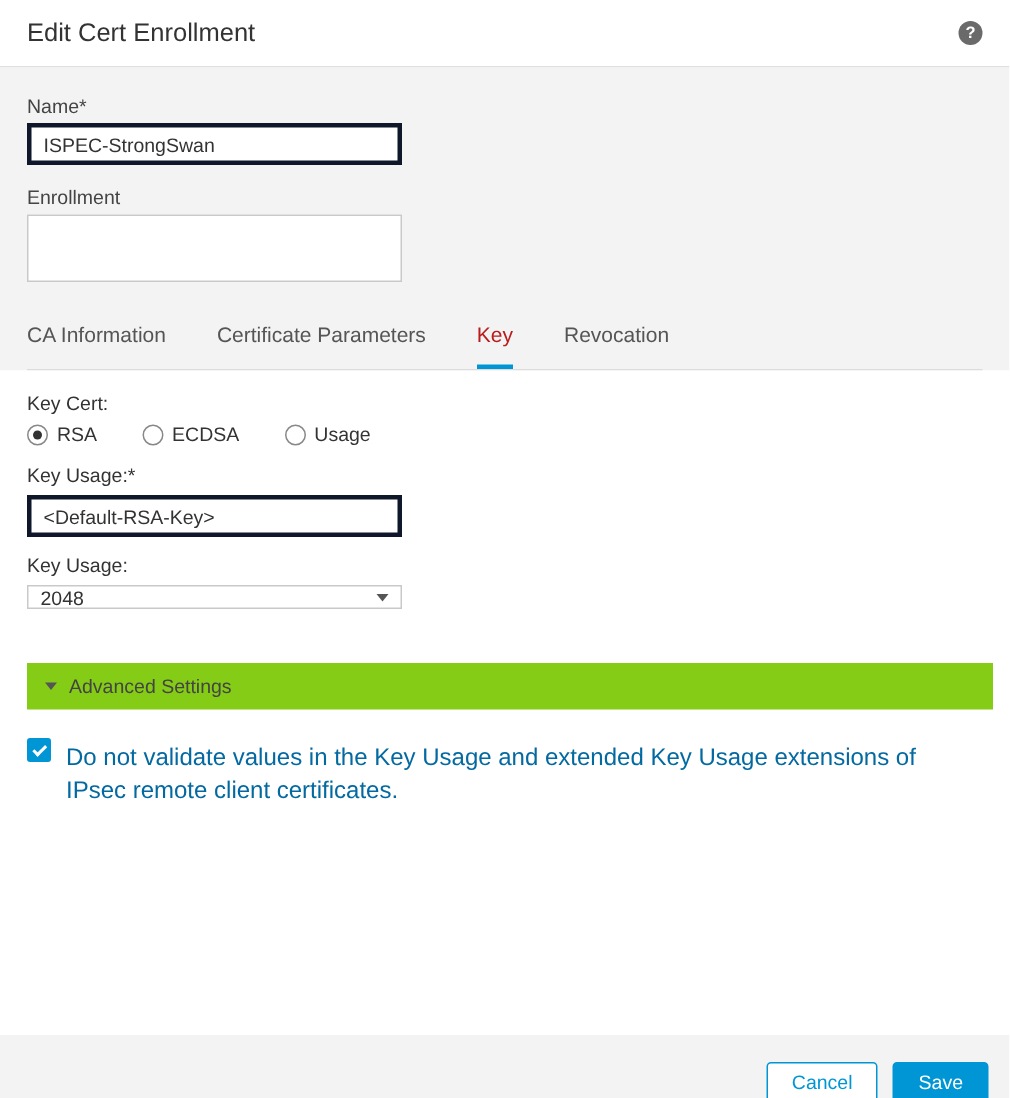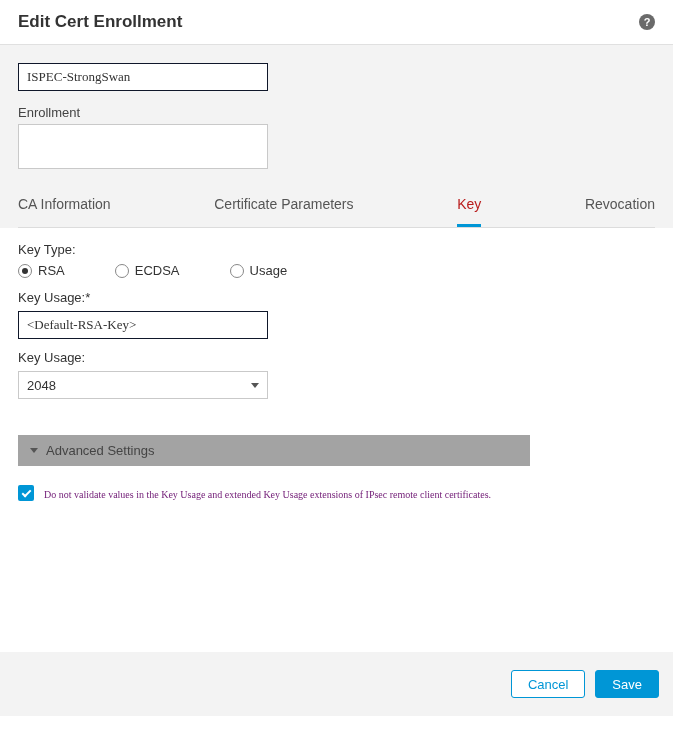--- a/index.html
+++ b/index.html
@@ -13,21 +13,21 @@
     }
     .dialog-header {
       display: flex;
       justify-content: space-between;
       align-items: center;
       padding: 12px 18px;
       border-bottom: 1px solid #e0e0e0;
     }
     .dialog-title {
       font-size: 17px;
-      font-weight: 700;
+      font-weight: 400;
       color: #333;
     }
     .help-icon {
       width: 16px;
       height: 16px;
       border-radius: 50%;
       background: #6a6a6a;
       color: #fff;
       display: flex;
       align-items: center;
@@ -41,40 +41,38 @@
       padding: 18px 18px 0 18px;
     }
     .form-label {
       font-size: 13px;
       color: #444;
       margin-bottom: 4px;
     }
     .text-input {
       width: 250px;
       height: 28px;
-      border: 1px solid #0f172a;
+      border: 3px solid #0f172a;
       padding: 0 8px;
       font-size: 13px;
       background: #fff;
       color: #333;
-      font-family: Liberation Serif, serif;
     }
     .text-area {
       width: 250px;
       height: 45px;
       border: 1px solid #c9c9c9;
       background: #fff;
       resize: none;
     }
     .fieldrow { margin-bottom: 14px; }
     .tabs {
       display: flex;
       gap: 34px;
       margin-top: 8px;
-      justify-content: space-between;
     }
     .tab {
       padding: 10px 0 12px 0;
       font-size: 14px;
       color: #555;
       cursor: pointer;
       border-bottom: 3px solid transparent;
     }
     .tab.active {
       color: #b91c1c;
@@ -85,69 +83,69 @@
       padding: 14px 18px 30px 18px;
       background: #fff;
     }
     .section-label {
       font-size: 13px;
       color: #333;
       margin-bottom: 6px;
     }
     .radio-row {
       display: flex;
-      gap: 50px;
+      gap: 30px;
       align-items: center;
       margin-bottom: 12px;
     }
     .radio-item { display: flex; align-items: center; gap: 6px; }
     .radio-outer {
       width: 14px; height: 14px; border: 1px solid #888; border-radius: 50%;
       display: flex; align-items: center; justify-content: center; cursor: pointer;
       background: #fff;
     }
     .radio-inner {
       width: 6px; height: 6px; border-radius: 50%; background: #333;
     }
     .select {
-      width: 250px; height: 28px; border: 1px solid #c9c9c9; background: #fff;
+      width: 250px; height: 16px; border: 1px solid #c9c9c9; background: #fff;
       display: flex; align-items: center; justify-content: space-between;
       padding: 0 8px; cursor: pointer; font-size: 13px; color: #333;
     }
     .caret-down {
       width: 0; height: 0; border-left: 4px solid transparent;
       border-right: 4px solid transparent; border-top: 5px solid #555;
     }
     .adv-bar {
       margin-top: 36px;
-      background: #a3a3a3;
+      background: #84cc16;
       padding: 8px 12px;
       display: flex; align-items: center; gap: 8px;
-      width: 512px;
+      width: 644px;
       font-size: 13px;
       color: #444;
     }
     .caret-down-sm {
       width: 0; height: 0; border-left: 4px solid transparent;
       border-right: 4px solid transparent; border-top: 5px solid #555;
     }
     .checkbox-row {
       display: flex; align-items: flex-start; gap: 10px; margin-top: 18px;
     }
     .checkbox {
       width: 16px; height: 16px; background: #0096d6; border-radius: 2px;
       display: flex; align-items: center; justify-content: center; cursor: pointer;
       flex-shrink: 0; margin-top: 1px;
     }
     .check-mark {
       width: 9px; height: 5px; border-left: 2px solid #fff; border-bottom: 2px solid #fff;
       transform: rotate(-45deg); margin-top: -2px;
     }
     .cb-label { font-size: 13px; color: #333; }
-    .cb-desc { font-size: 10px; color: #701a75; margin-top: 4px; line-height: 1.4; max-width: 580px; font-family: Liberation Serif, serif; }
+    .cb-desc { font-size: 16px; color: #0369a1; margin-top: 4px; line-height: 1.4; max-width: 580px; }
     .footer {
       background: #f3f3f3;
       padding: 18px 14px;
       display: flex; justify-content: flex-end; gap: 10px;
       margin-top: 120px;
     }
     .btn {
       height: 28px; padding: 0 16px; font-size: 13px; border-radius: 3px;
       border: 1px solid #0096d6; cursor: pointer; display: flex; align-items: center;
     }
@@ -157,39 +155,40 @@
 </head>
 <body>
 
 <div class="dialog-header">
   <div class="dialog-title">Edit Cert Enrollment</div>
   <div class="help-icon">?</div>
 </div>
 
 <div class="topsection">
   <div class="fieldrow">
+    <div class="form-label">Name*</div>
     <input class="text-input" type="text" value="ISPEC-StrongSwan" style="">
   </div>
   <div class="fieldrow">
     <div class="form-label">Enrollment</div>
     <textarea class="text-area" style=""></textarea>
   </div>
 
   <div class="tabwrap">
     <div class="tabs">
       <div class="tab">CA Information</div>
       <div class="tab">Certificate Parameters</div>
       <div class="tab active">Key</div>
       <div class="tab">Revocation</div>
     </div>
   </div>
 </div>
 
 <div class="body-area">
-  <div class="section-label">Key Type:</div>
+  <div class="section-label">Key Cert:</div>
   <div class="radio-row">
     <div class="radio-item">
       <div class="radio-outer">
           <div class="radio-inner"></div>
         </div>
       <span>RSA</span>
     </div>
     <div class="radio-item">
       <div class="radio-outer"></div>
       <span>ECDSA</span>

